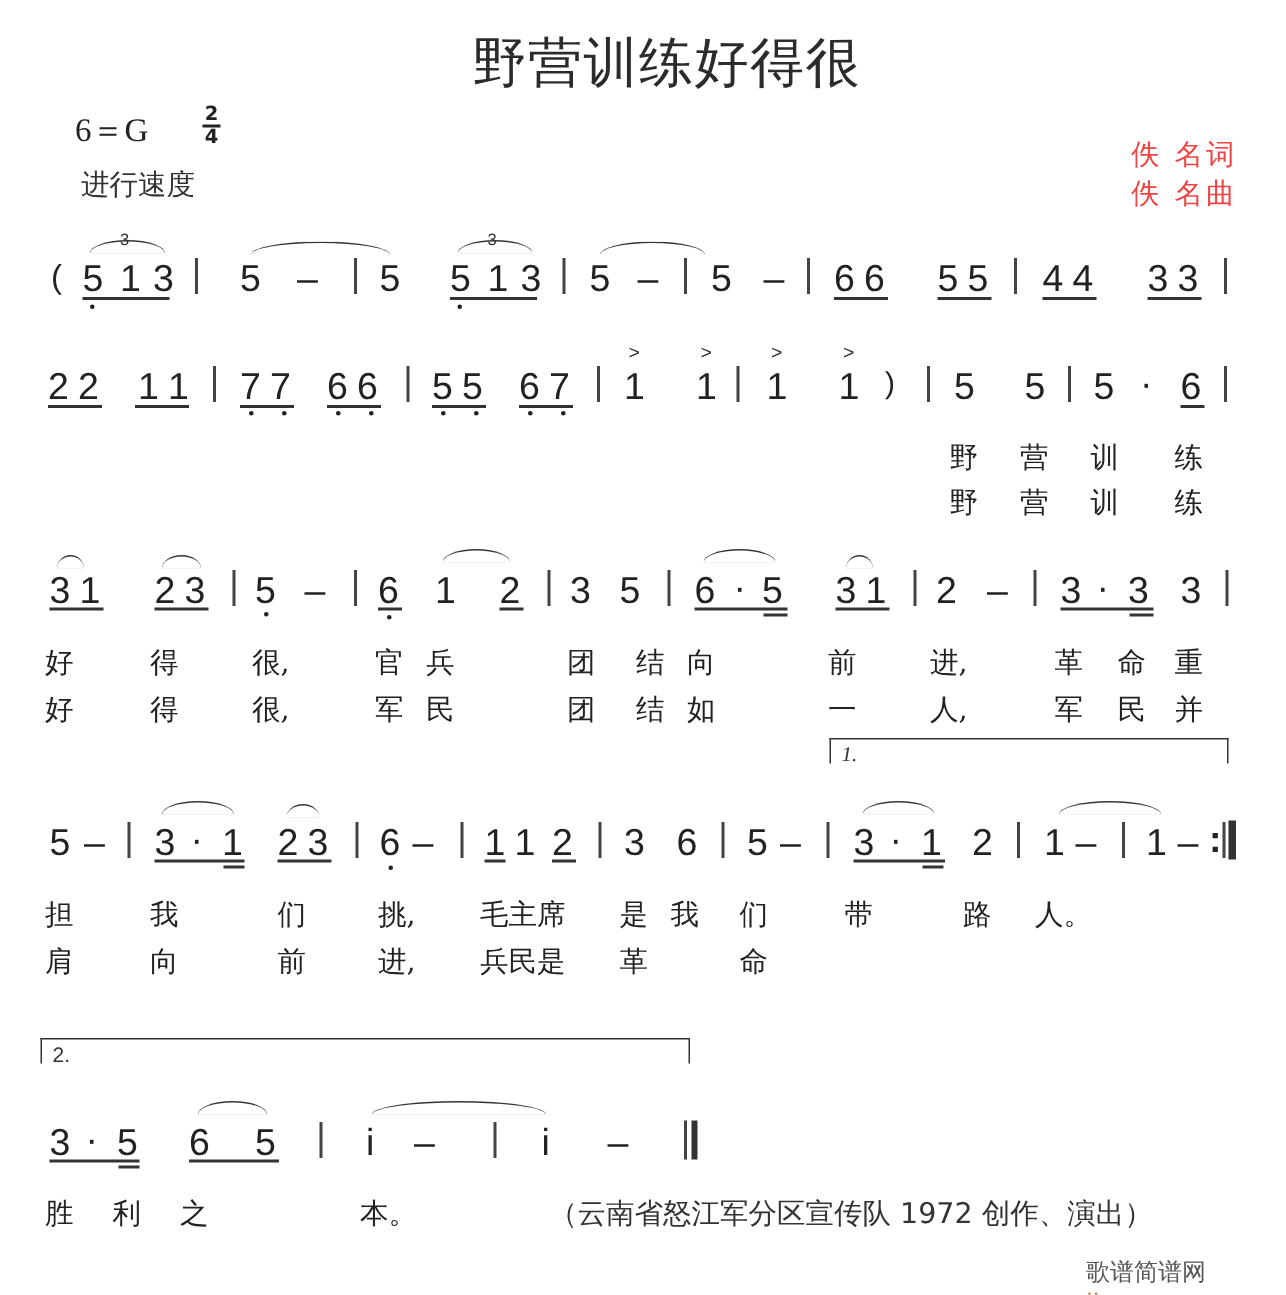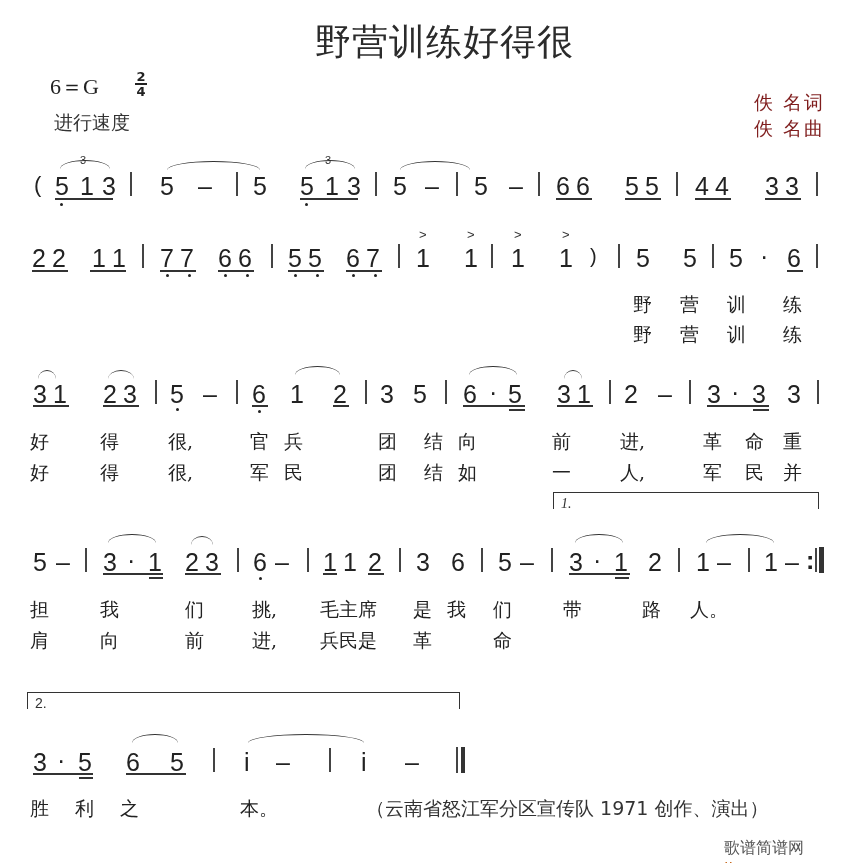--- a/index.html
+++ b/index.html
@@ -2,21 +2,21 @@
 <html><head>
 <meta charset="utf-8">
 <style>
   html, body { margin:0; padding:0; background:#ffffff; }
   body { width:857px; height:863px; position:relative; overflow:hidden; color:#222; }
   .abs { position:absolute;margin-left:16px; }
   .title { left:0; width:857px; top:18px; text-align:center; font-family:"DejaVu Sans", sans-serif; font-size:36px; color:#2b2b2b; letter-spacing:1px; }
   .key { left:34px; top:72px; font-family:"Liberation Serif", serif; font-size:22px; color:#222; }
   .ts { left:117px; top:70px; width:16px; text-align:center; font-family:"DejaVu Sans", sans-serif; font-weight:bold; font-size:13px; line-height:13px; color:#222; }
   .tempo { left:38px; top:110px; font-family:"DejaVu Serif", serif; font-size:19px; color:#333; }
-  .credit { font-family:"DejaVu Serif", serif; font-size:19px; color:#7f1d1d; letter-spacing:2px; }
+  .credit { font-family:"DejaVu Serif", serif; font-size:19px; color:#ef4444; letter-spacing:2px; }
   .note { font-family:"Liberation Sans", sans-serif; font-size:25px; color:#222; line-height:25px; position:absolute; }
   .bar { position:absolute; width:2px; background:#444; height:24px; }
   .ul { position:absolute; height:1.5px; background:#333; }
   .dot { position:absolute; width:3px; height:3px; border-radius:50%; background:#222; }
   .slur { position:absolute; border-top:1.6px solid #333; border-radius:50% 50% 0 0 / 100% 100% 0 0; height:8px; }
   .lyric { font-family:"DejaVu Serif", serif; font-size:19px; color:#222; position:absolute; }
   .small { font-family:"Liberation Sans", sans-serif; font-size:11px; color:#333; position:absolute; }
   .accent { font-family:"Liberation Sans", sans-serif; font-size:13px; color:#333; position:absolute; }
   .volta { position:absolute; border-top:1.5px solid #333; border-left:1.5px solid #333; border-right:1.5px solid #333; height:16px; }
   .voltanum { font-family:"Liberation Serif", serif; font-style:italic; font-size:14px; color:#333; position:absolute; }
@@ -340,17 +340,17 @@
   <span class="note" style="left:405px;top:750px;">–</span>
   <div class="bar" style="left:456px;top:747px;width:2px;height:26px;"></div>
   <div class="thick" style="left:461px;top:747px;width:4px;"></div>
 
   <span class="lyric" style="left:30px;top:796px;">胜</span>
   <span class="lyric" style="left:75px;top:796px;">利</span>
   <span class="lyric" style="left:120px;top:796px;">之</span>
   <span class="lyric" style="left:240px;top:796px;">本。</span>
 </div>
 
-<div class="abs source">（云南省怒江军分区宣传队 1971 创作、演出）</div>
+<div class="abs source">（云南省怒江军分区宣传队 1972 创作、演出）</div>
 <div class="abs wm">
   <span>歌谱简谱网</span>
   <span class="en">jianpu.cn</span>
 </div>
 
 </body></html>

